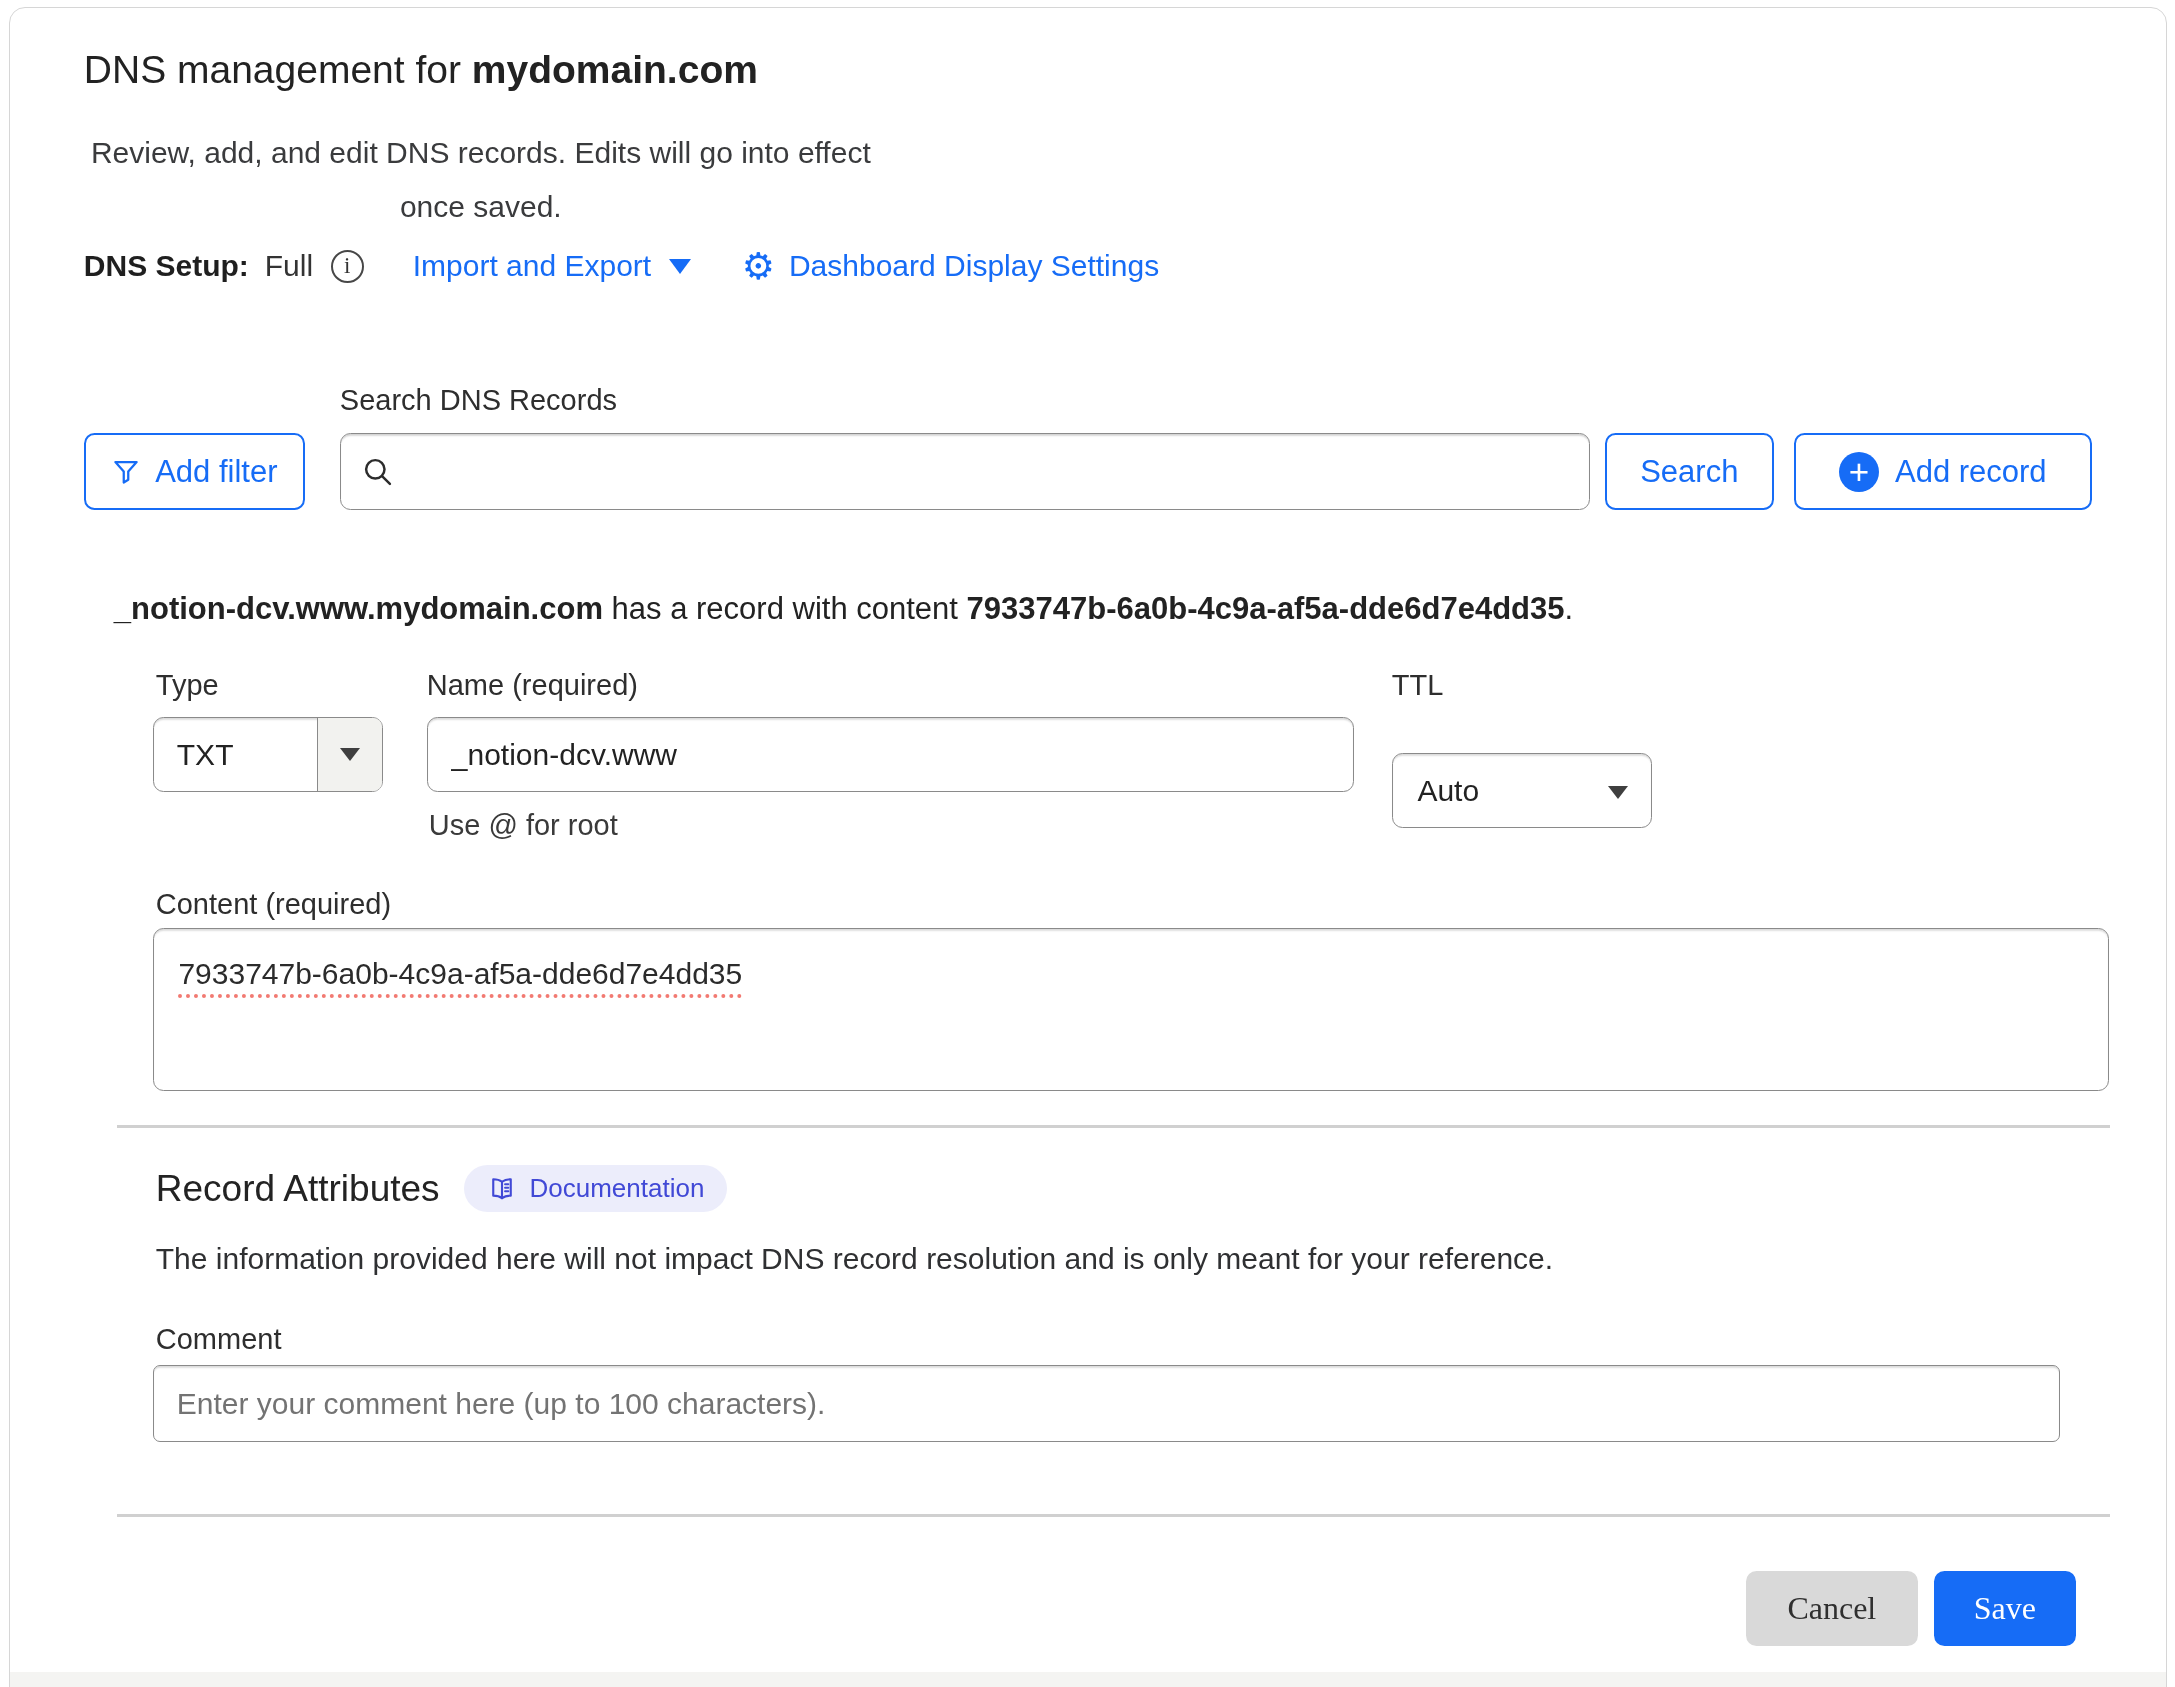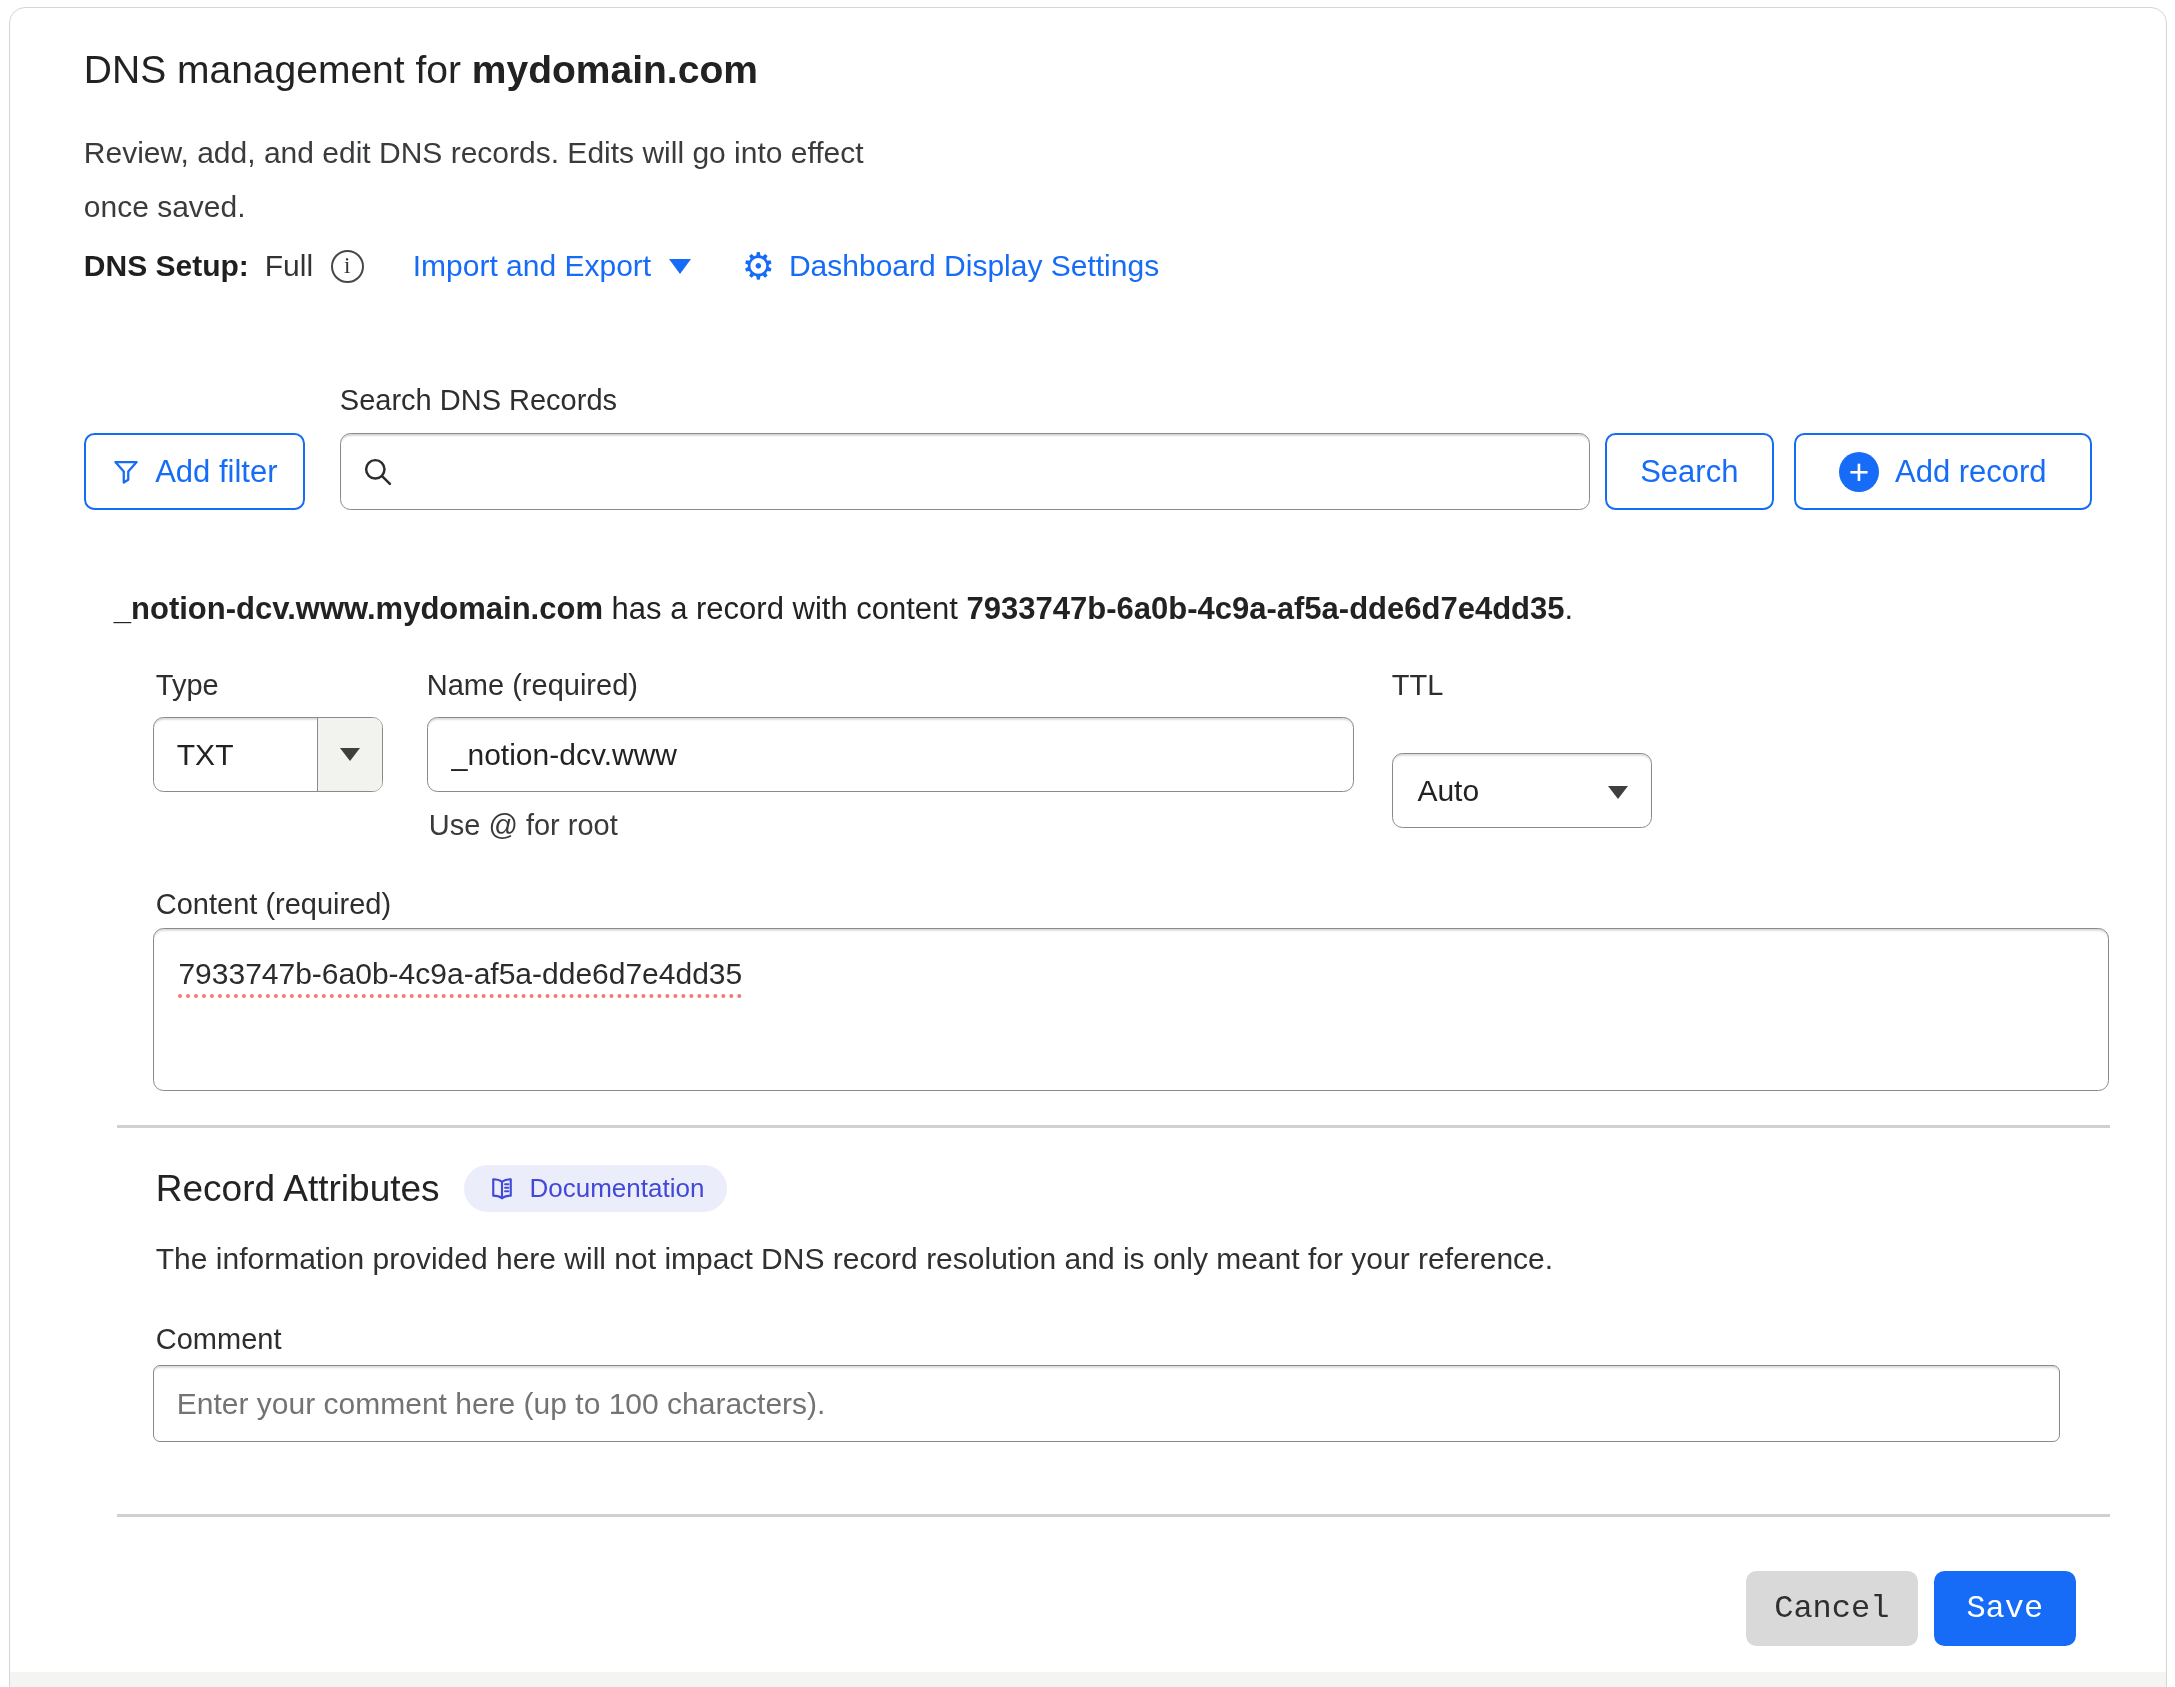--- a/index.html
+++ b/index.html
@@ -16,21 +16,21 @@
   body{font-family:"Liberation Sans",sans-serif;color:var(--text);}
   .card{
     position:absolute;left:8.8px;top:7px;width:2158px;height:1738px;
     background:#fff;border:1.8px solid #d6d6d6;border-radius:16px;overflow:hidden;
   }
   .abs{position:absolute;}
 
   
   .page-title{left:74px;top:40px;font-size:39px;font-weight:400;color:#222;}
   .page-title b{font-weight:700;}
-  .page-subtitle{left:74px;top:118px;width:794px;font-size:30px;line-height:54px;color:var(--text-soft);}
+  .page-subtitle{left:74px;top:118px;width:794px;font-size:30px;line-height:54px;color:var(--text-soft);text-align:center;}
 
   
   .setup-row{left:74px;top:235px;height:46px;display:flex;align-items:center;}
   .setup-label{font-size:30px;font-weight:700;color:#1f1f1f;}
   .setup-value{font-size:30px;color:#333;margin-left:16px;}
   .info-circle{width:33px;height:33px;border:2.6px solid #474747;border-radius:50%;
     margin-left:17.6px;display:flex;align-items:center;justify-content:center;
     font-family:"Liberation Serif",serif;font-size:23px;color:#333;font-style:normal;}
   .link{color:var(--accent);font-size:30px;display:flex;align-items:center;cursor:pointer;}
   .import-link{margin-left:49px;}
@@ -95,21 +95,21 @@
   .doc-badge{height:47px;border-radius:24px;background:var(--badge-bg);display:flex;align-items:center;
     gap:12.3px;padding:0 23px;color:var(--indigo);font-size:26px;cursor:pointer;}
   .attr-desc{left:146px;top:1234px;font-size:30px;color:#2f3032;}
   .lbl-comment{left:146px;top:1315px;}
   .comment-input{left:143px;top:1357px;width:1907px;height:77px;padding-left:23px;font-size:30px;
     color:#222;font-family:"Liberation Sans",sans-serif;outline:none;border-radius:7px;}
   .comment-input::placeholder{color:#737373;}
 
   
   .btn-solid{border:none;border-radius:10.5px;font-size:32px;display:flex;align-items:center;justify-content:center;
-    cursor:pointer;font-family:Liberation Mono, monospace;}
+    cursor:pointer;font-family:Liberation Serif, serif;}
   .cancel-btn{left:1736px;top:1563px;width:172px;height:75px;background:#d9d9d9;color:#2f2f2f;}
   .save-btn{left:1924px;top:1563px;width:142px;height:75px;background:var(--accent);color:#fff;}
   .bottom-strip{left:0;top:1664px;width:100%;height:74px;background:#f4f4f2;}
 
   svg{display:block;}
 </style>
 </head>
 <body>
 
 <div class="card">

